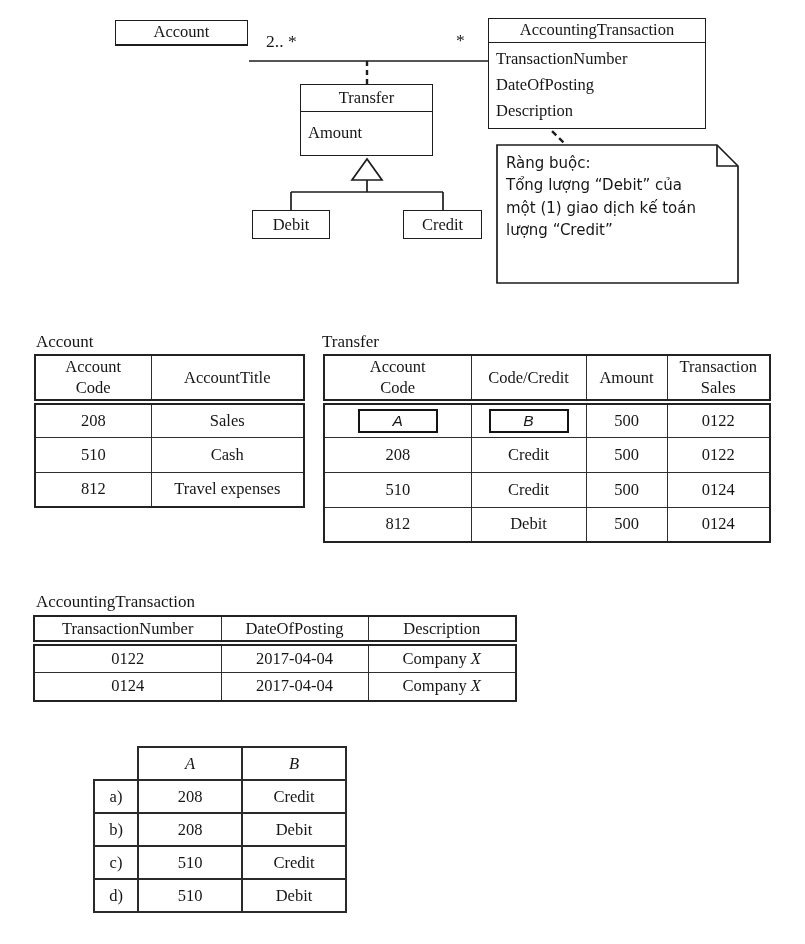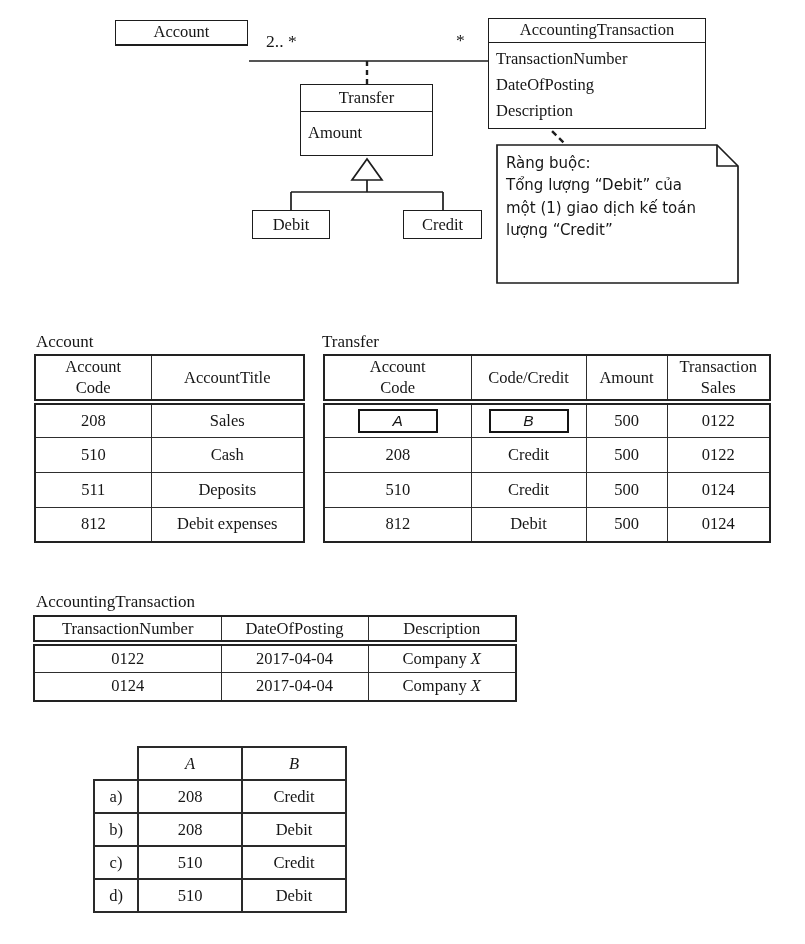--- a/index.html
+++ b/index.html
@@ -121,26 +121,22 @@
     </tr>
     <tr class="row34">
       <td>208</td>
       <td class="lft">Sales</td>
     </tr>
     <tr class="row34">
       <td>510</td>
       <td class="lft">Cash</td>
     </tr>
     <tr class="row34">
-      <td>511</td>
-      <td class="lft">Deposits</td>
-    </tr>
-    <tr class="row34">
       <td>812</td>
-      <td class="lft">Debit expenses</td>
+      <td class="lft">Travel expenses</td>
     </tr>
   </tbody>
     </table>
 
   <div class="tbl-label" style="left:322px;top:332px;">Transfer</div>
   <table class="sheet" style="left:323px;top:354px;">
     <colgroup>
         <col style="width:147px;">
         <col style="width:115px;">
         <col style="width:81px;">

